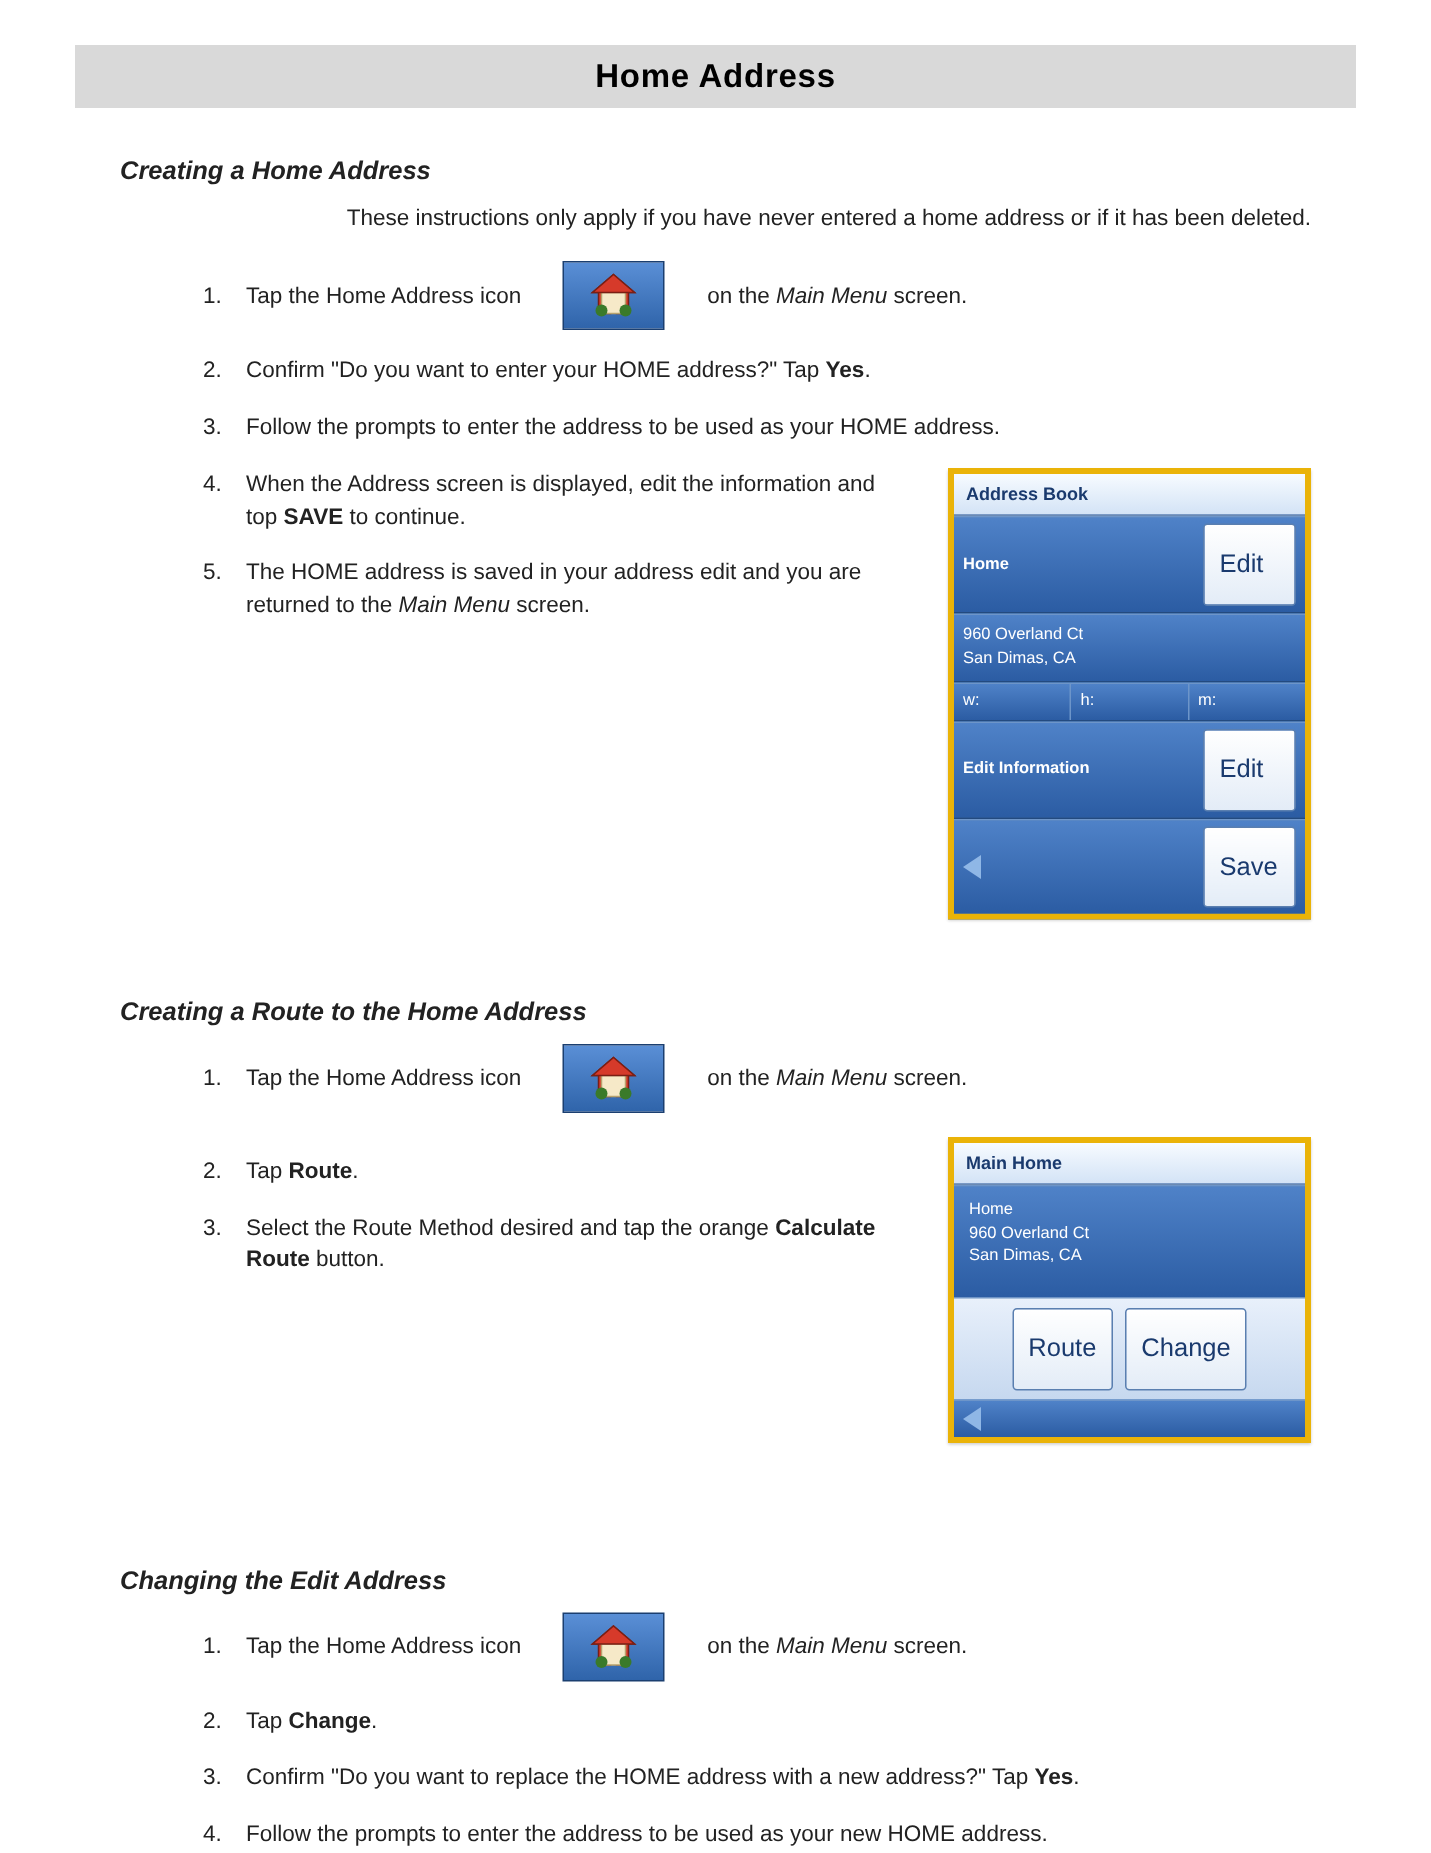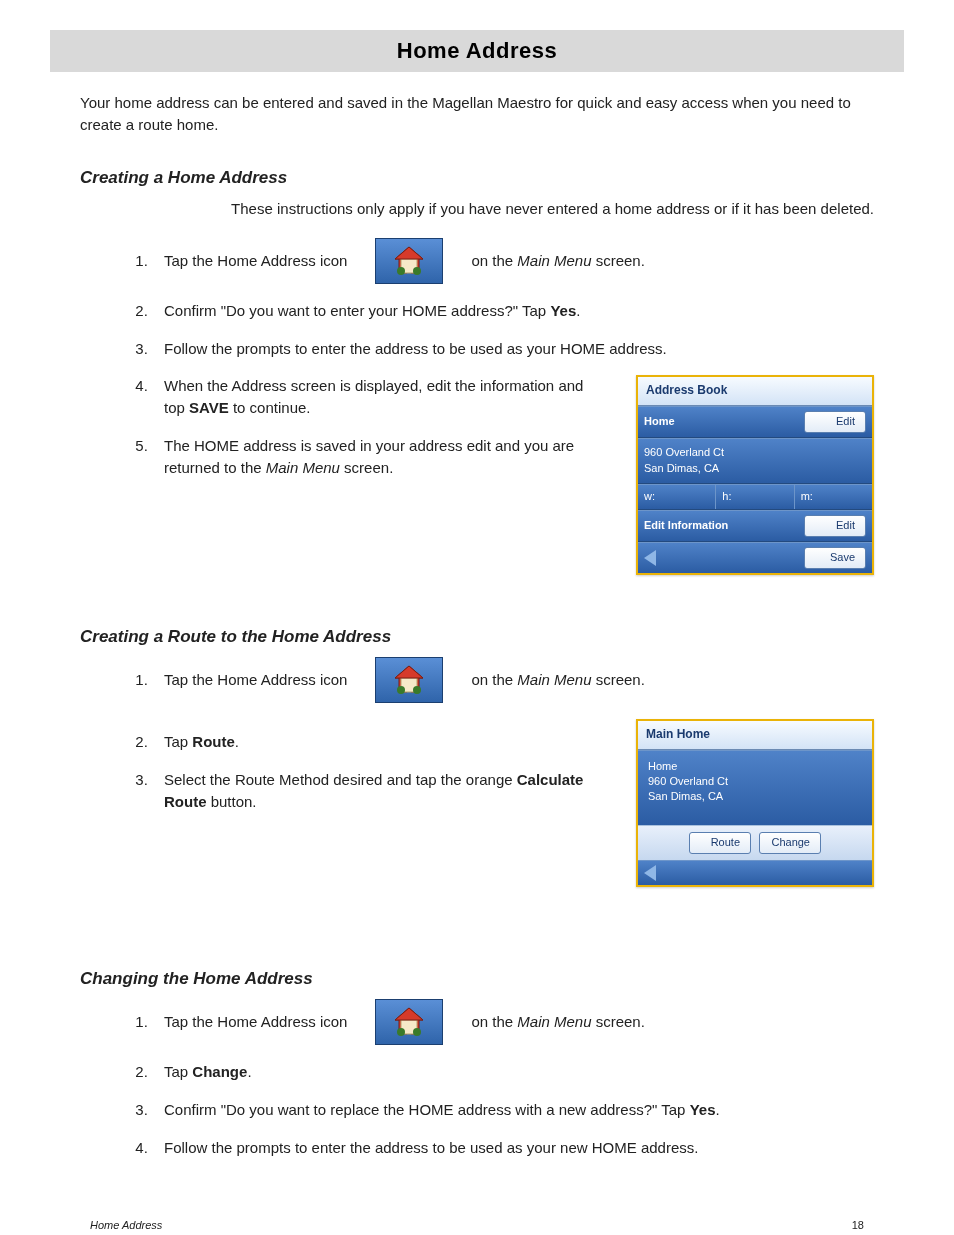--- a/index.html
+++ b/index.html
@@ -76,21 +76,21 @@
     flex-shrink: 0;
   }
   .house-svg { width: 36px; height: 32px; }
   .screenshot-right {
     float: right;
     margin: 0 0 10px 16px;
   }
   .device {
     width: 234px;
     font-size: 11px;
-    border: 2px solid #eab308;
+    border: 4px solid #eab308;
     background: #3d6fb5;
     box-shadow: 0 1px 2px rgba(0,0,0,0.2);
   }
   .device .header {
     background: linear-gradient(#f7fbff, #d3e3f6);
     color: #1a3a6e;
     font-weight: bold;
     padding: 5px 8px;
     font-size: 12px;
     border-bottom: 1px solid #6b8ab3;
@@ -128,25 +128,25 @@
     justify-content:space-between;
     background: linear-gradient(#4f82c8,#2b5ca3);
     padding:4px 6px;
     border-top:1px solid #6d95c9;
   }
   .dev-btn {
     background: linear-gradient(#ffffff,#e3ecf7);
     border: 1px solid #5a7fb0;
     border-radius: 3px;
     color: #1a3a6e;
-    padding: 2px 10px;
-    font-size: 11px;
+    padding: 14px 10px;
+    font-size: 17px;
     font-weight: normal;
     min-width: 40px;
-    text-align: right;
+    text-align: left;
   }
   .back-triangle {
     width: 0; height: 0;
     border-top: 8px solid transparent;
     border-bottom: 8px solid transparent;
     border-right: 12px solid #8fb7e6;
   }
   .addr-block {
     color:#fff;
     padding: 8px 10px 10px 10px;
@@ -177,21 +177,20 @@
 </head>
 <body>
 
 <div class="page">
 
   <div class="title-bar">
     <h1>Home Address</h1>
   </div>
 
   <div class="body-text">
-    <p class="intro">Your home address can be entered and saved in the Magellan Maestro for quick and easy access when you need to create a route home.</p>
 
     <h2 class="section">Creating a Home Address</h2>
     <p class="sub-intro">These instructions only apply if you have never entered a home address or if it has been deleted.</p>
 
     <ol class="steps clearfix">
       <li>
         <div class="step-row">
           <span>Tap the Home Address icon</span>
           <span class="icon-tile">
             <svg class="house-svg" viewBox="0 0 36 32">
@@ -295,21 +294,21 @@
       <li class="li-padded">
         <span>Tap </span><b>Route</b><span>.</span>
       </li>
       <li class="narrow-step">
         <span>Select the Route Method desired and tap the orange </span><b>Calculate Route</b><span> button.</span>
       </li>
     </ol>
 
     <div style="clear:both; height:30px;"></div>
 
-    <h2 class="section">Changing the Home Address</h2>
+    <h2 class="section">Changing the Edit Address</h2>
 
     <ol class="steps">
       <li>
         <div class="step-row">
           <span>Tap the Home Address icon</span>
           <span class="icon-tile">
             <svg class="house-svg" viewBox="0 0 36 32">
               <polygon points="18,2 32,14 28,14 28,28 20,28 20,20 16,20 16,28 8,28 8,14 4,14" fill="#d63a2a" stroke="#7a1f14" stroke-width="1"></polygon>
               <rect x="10" y="14" width="16" height="14" fill="#f6e9c8" stroke="#b7a26d"></rect>
               <polygon points="18,2 32,14 4,14" fill="#d63a2a" stroke="#7a1f14"></polygon>

